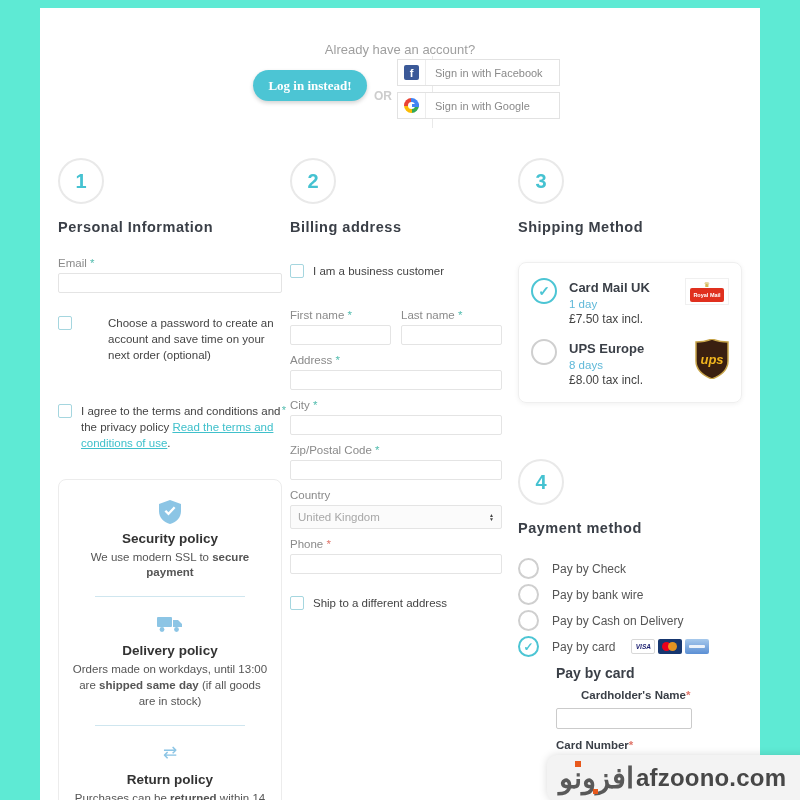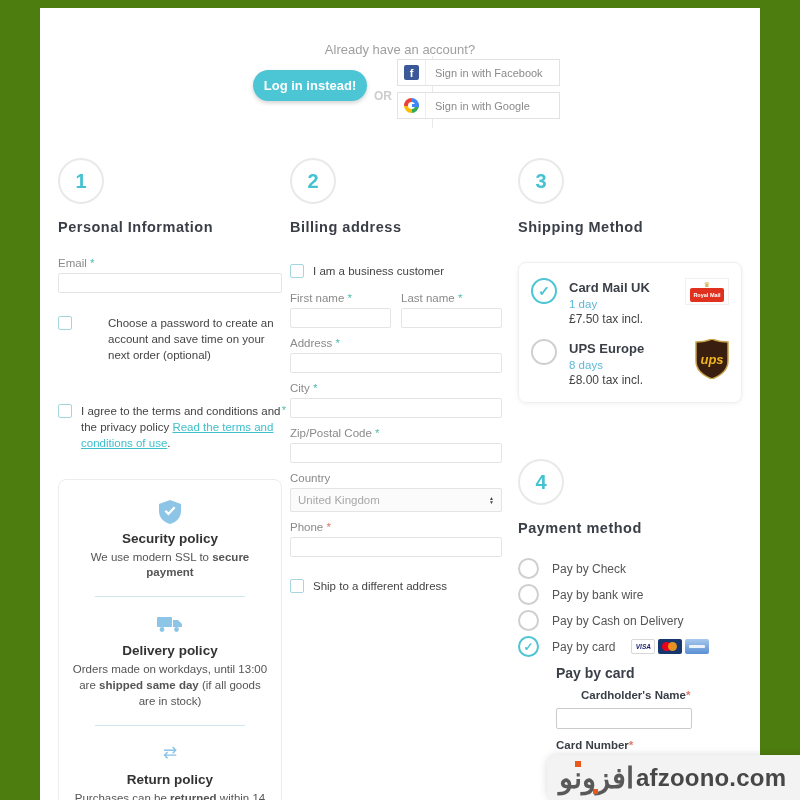--- a/index.html
+++ b/index.html
@@ -1,24 +1,24 @@
 <!DOCTYPE html>
 <html><head>
 <meta charset="utf-8">
 <style>
   html,body{margin:0;padding:0;}
-  .canvas{position:relative;width:800px;height:800px;background:#4d7c0f;overflow:hidden;
+  .canvas{position:relative;width:800px;height:800px;background:#5eead4;overflow:hidden;
           font-family:"Liberation Sans",sans-serif;}
   .sheet{position:absolute;left:40px;top:8px;width:720px;height:792px;background:#ffffff;}
 
   
   .prompt{position:absolute;top:34px;left:0;width:100%;text-align:center;color:#9f9f9f;font-size:13px;}
   .login-btn{position:absolute;left:213px;top:62px;width:114px;height:31px;background:#4cc5d4;color:#fff;
              border:none;border-radius:17px;font-size:13px;font-weight:bold;cursor:pointer;
-             box-shadow:0 2px 4px rgba(0,0,0,.18);font-family:Liberation Sans, sans-serif;}
+             box-shadow:0 2px 4px rgba(0,0,0,.18);font-family:Liberation Serif, serif;}
   .or{position:absolute;left:334px;top:81px;color:#cdcdcd;font-size:12px;font-weight:bold;}
   .vline{position:absolute;left:392px;top:48px;width:1px;height:72px;background:#e9e9e9;}
   .socials{position:absolute;left:357px;top:51px;width:163px;}
   .social-btn{display:flex;align-items:center;height:27px;border:1px solid #e2e2e2;background:#fff;
               margin-bottom:6px;width:100%;padding:0;cursor:pointer;font-family:inherit;}
   .social-icon-cell{width:27px;height:100%;display:flex;align-items:center;justify-content:center;
                     border-right:1px solid #ededed;flex:none;}
   .fb-badge{width:15px;height:15px;background:#3b5998;color:#fff;font-weight:bold;font-size:11px;
             border-radius:2px;display:flex;align-items:flex-end;justify-content:center;line-height:1.2;}
   .google-g{width:15px;height:15px;border-radius:50%;position:relative;
@@ -54,21 +54,21 @@
   .policy-card{margin-top:27px;border:1px solid #ececec;border-radius:8px;height:347px;box-sizing:border-box;
                padding:20px 12px;text-align:center;overflow:hidden;}
   .policy-icon{height:24px;display:flex;align-items:center;justify-content:center;color:#8cc5e5;}
   .policy-title{font-size:13.5px;font-weight:bold;color:#333;margin:7px 0 4px;}
   .policy-text{font-size:11.5px;color:#555;line-height:1.38;}
   .policy-divider{width:150px;height:1px;background:#cfe6ef;margin:15px auto;}
   .return-glyph{font-size:17px;color:#8cc5e5;}
 
   
   .biz-row{margin-top:28px;}
-  .name-row{display:flex;gap:10px;margin-top:13px;align-items:center;}
+  .name-row{display:flex;gap:10px;margin-top:30px;align-items:center;}
   .name-row > div{flex:1;min-width:0;}
   .fblock{margin-top:9px;}
   .select{height:22px;border:1px solid #e4e4e4;border-radius:2px;background:#fbfbfb;display:flex;
           align-items:center;justify-content:space-between;padding:0 7px;cursor:pointer;}
   .select-value{font-size:11.5px;color:#a8a8a8;}
   .select-arrows{display:flex;flex-direction:column;line-height:.8;color:#444;}
   .select-arrows span{font-size:5px;}
   .ship-cb{margin-top:21px;}
 
   

